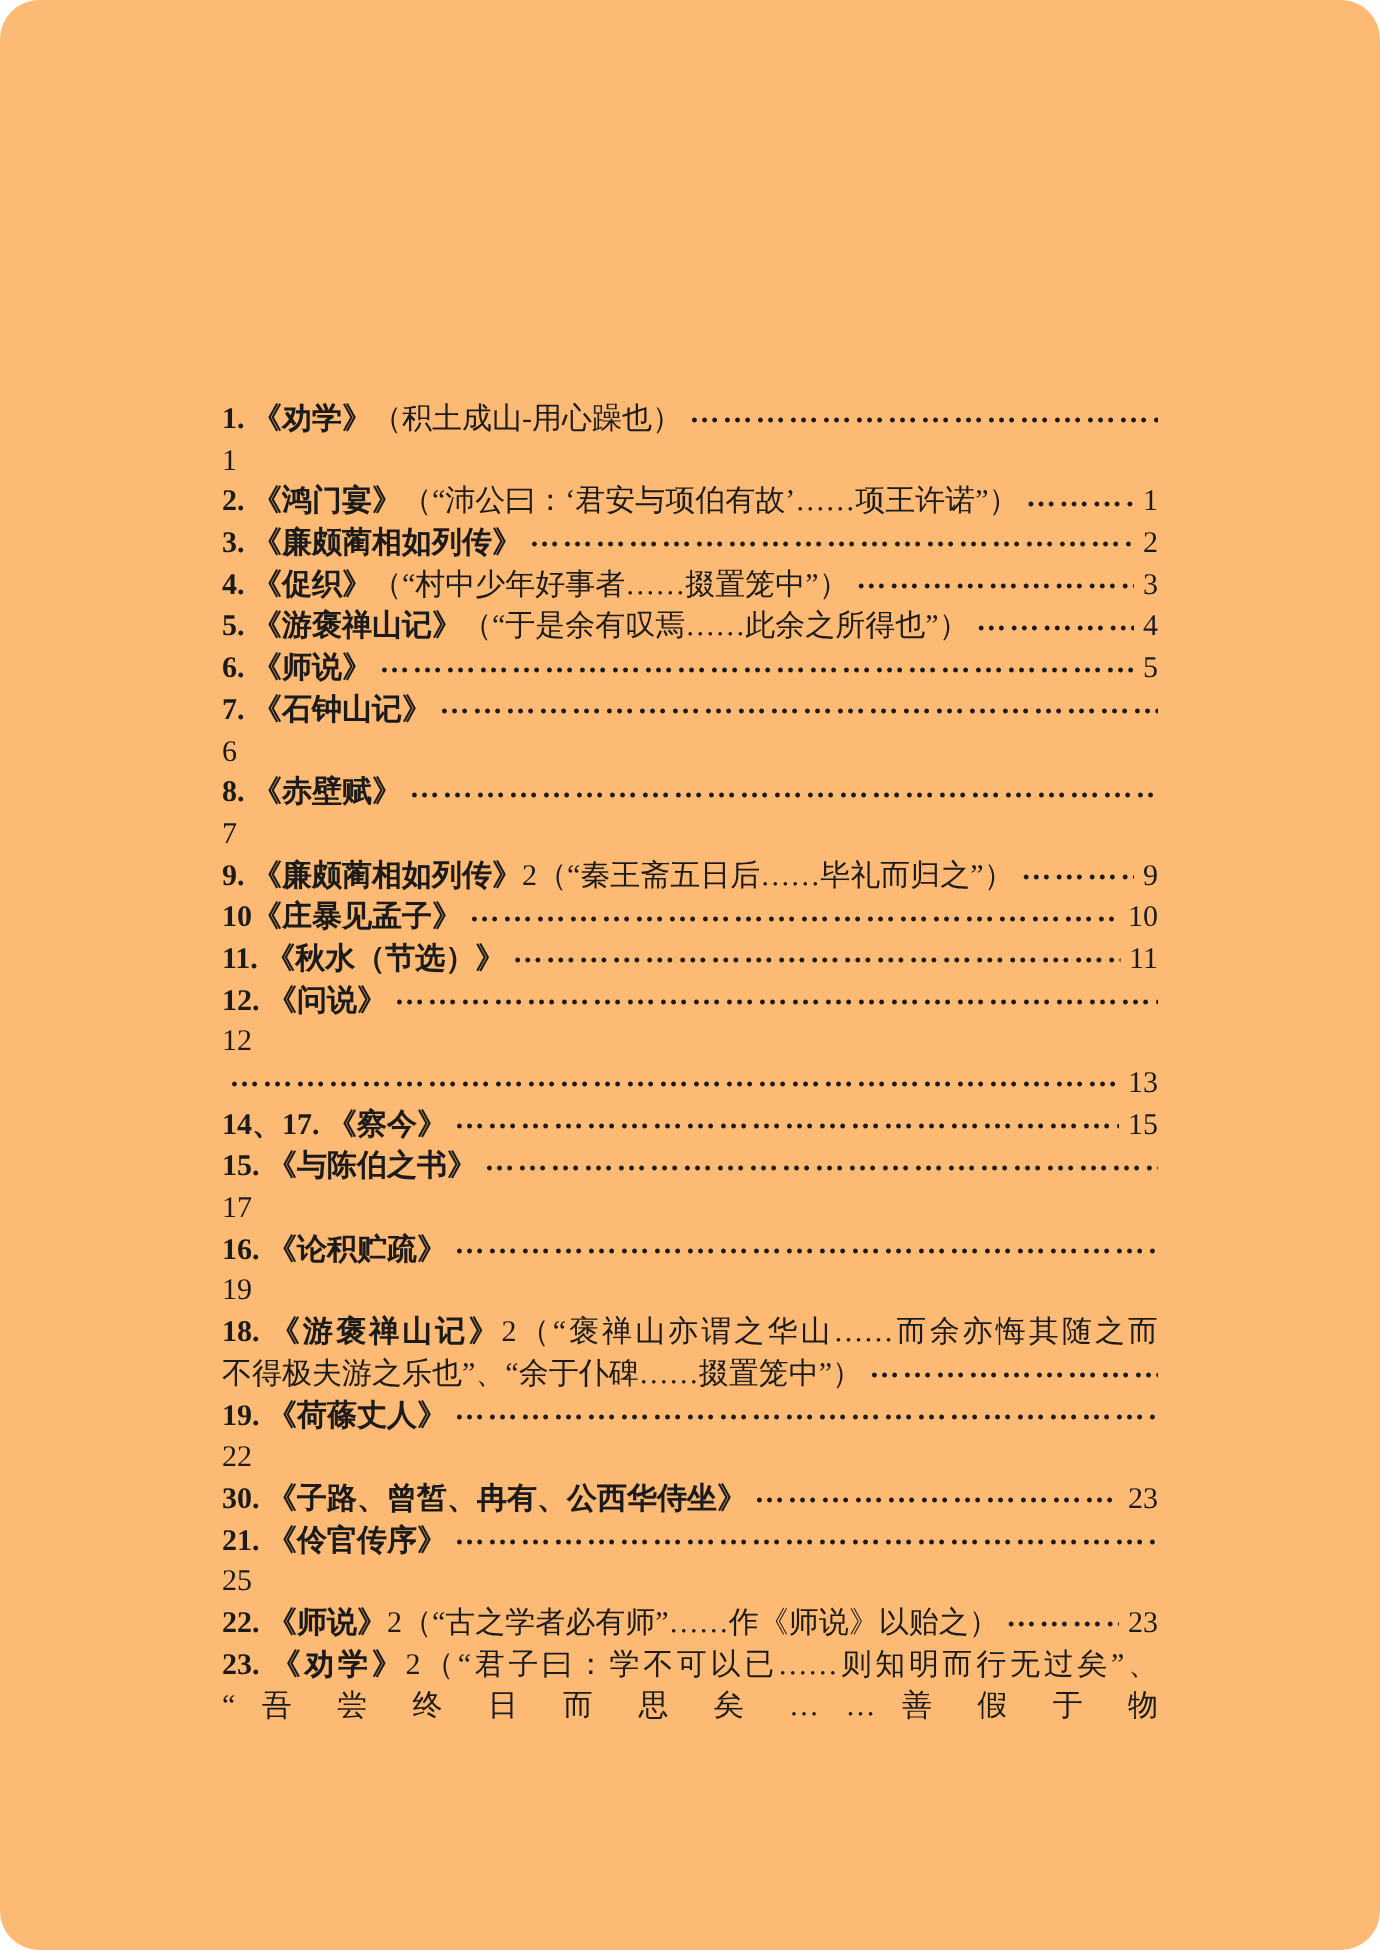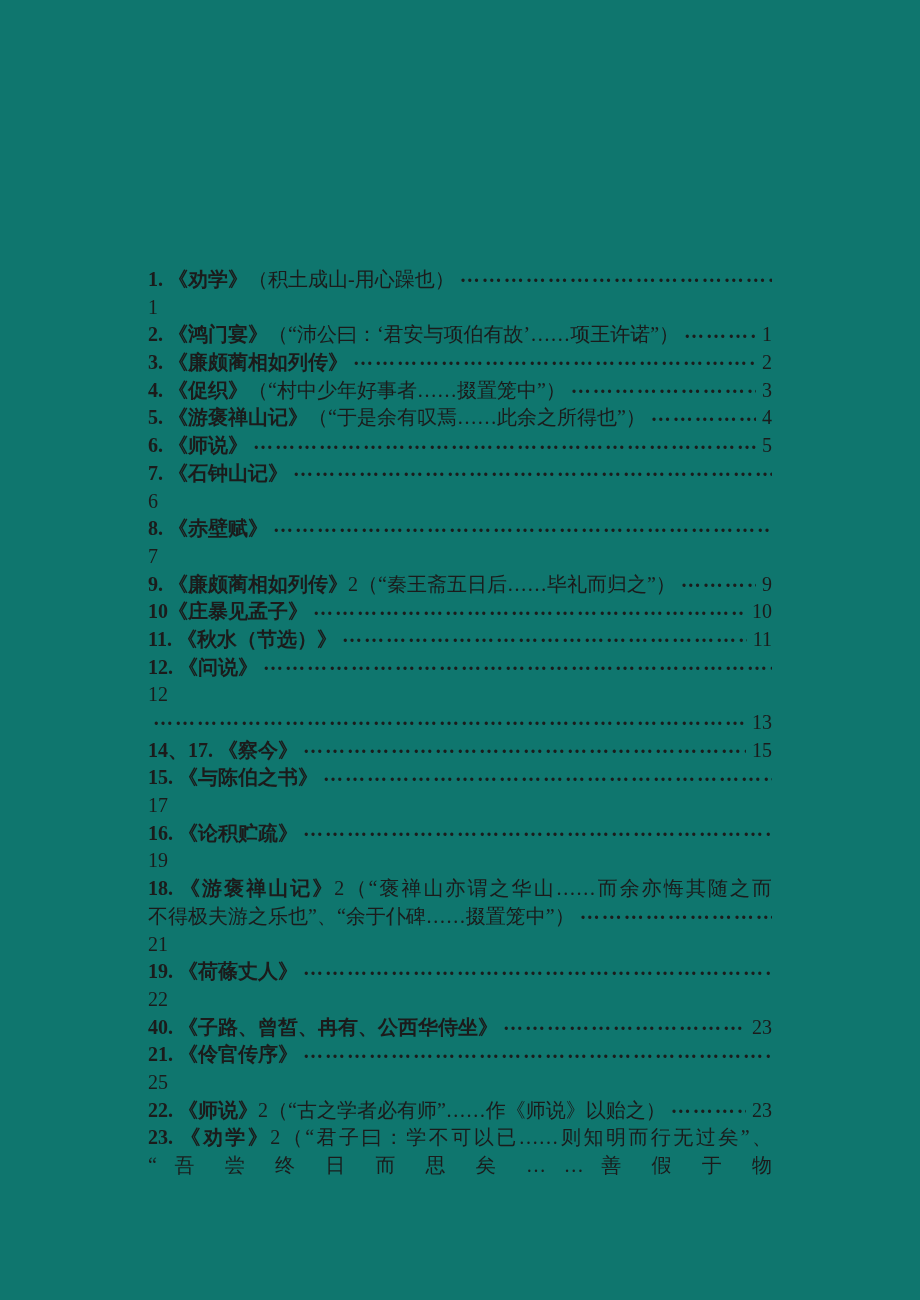--- a/index.html
+++ b/index.html
@@ -11,21 +11,22 @@
     height: 1300px;
     background: #ffffff;
     position: relative;
     overflow: hidden;
     font-family: "Liberation Serif", serif;
     color: #1b1b1b;
   }
   .page {
     position: absolute;
     inset: 0;
-    background: #0f766e;
+    background: #fdba74;
+    border-radius: 26px;
   }
   .toc {
     position: absolute;
     left: 148px;
     top: 266px;
     width: 624px;
     font-size: 20px;
     line-height: 27.7px;
   }
   .line {
@@ -168,31 +169,28 @@
       </div>
       <div class="line">
         <span class="seg">19</span>
       </div>
       <div class="line just"><span class="seg b">18. 《游褒禅山记》</span><span class="seg">2（“褒禅山亦谓之华山……而余亦悔其随之而</span></div>
       <div class="line">
         <span class="seg">不得极夫游之乐也”、“余于仆碑……掇置笼中”）</span>
         <span class="leader"><span class="dots">……………………………………………………………………………………………………………………………………………………………………………………………………………………</span></span>
       </div>
       <div class="line">
-        <span class="seg">21</span>
-      </div>
-      <div class="line">
         <span class="seg b">19. 《荷蓧丈人》</span>
         <span class="leader"><span class="dots">……………………………………………………………………………………………………………………………………………………………………………………………………………………</span></span>
       </div>
       <div class="line">
         <span class="seg">22</span>
       </div>
       <div class="line">
-        <span class="seg b">40. 《子路、曾皙、冉有、公西华侍坐》</span>
+        <span class="seg b">30. 《子路、曾皙、冉有、公西华侍坐》</span>
         <span class="leader"><span class="dots">……………………………………………………………………………………………………………………………………………………………………………………………………………………</span></span>
         <span class="pnum">23</span>
       </div>
       <div class="line">
         <span class="seg b">21. 《伶官传序》</span>
         <span class="leader"><span class="dots">……………………………………………………………………………………………………………………………………………………………………………………………………………………</span></span>
       </div>
       <div class="line">
         <span class="seg">25</span>
       </div>

